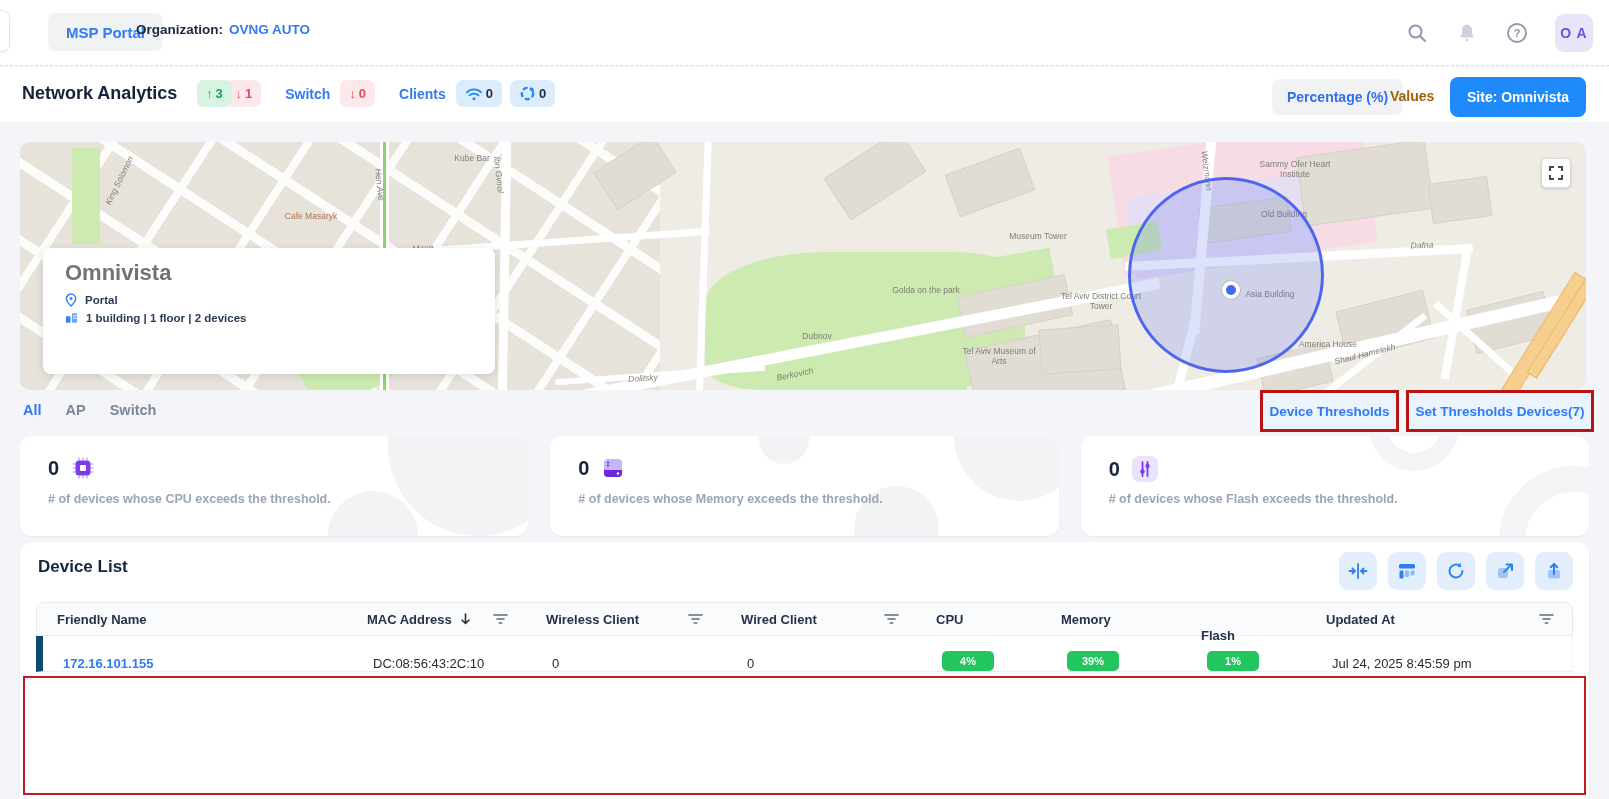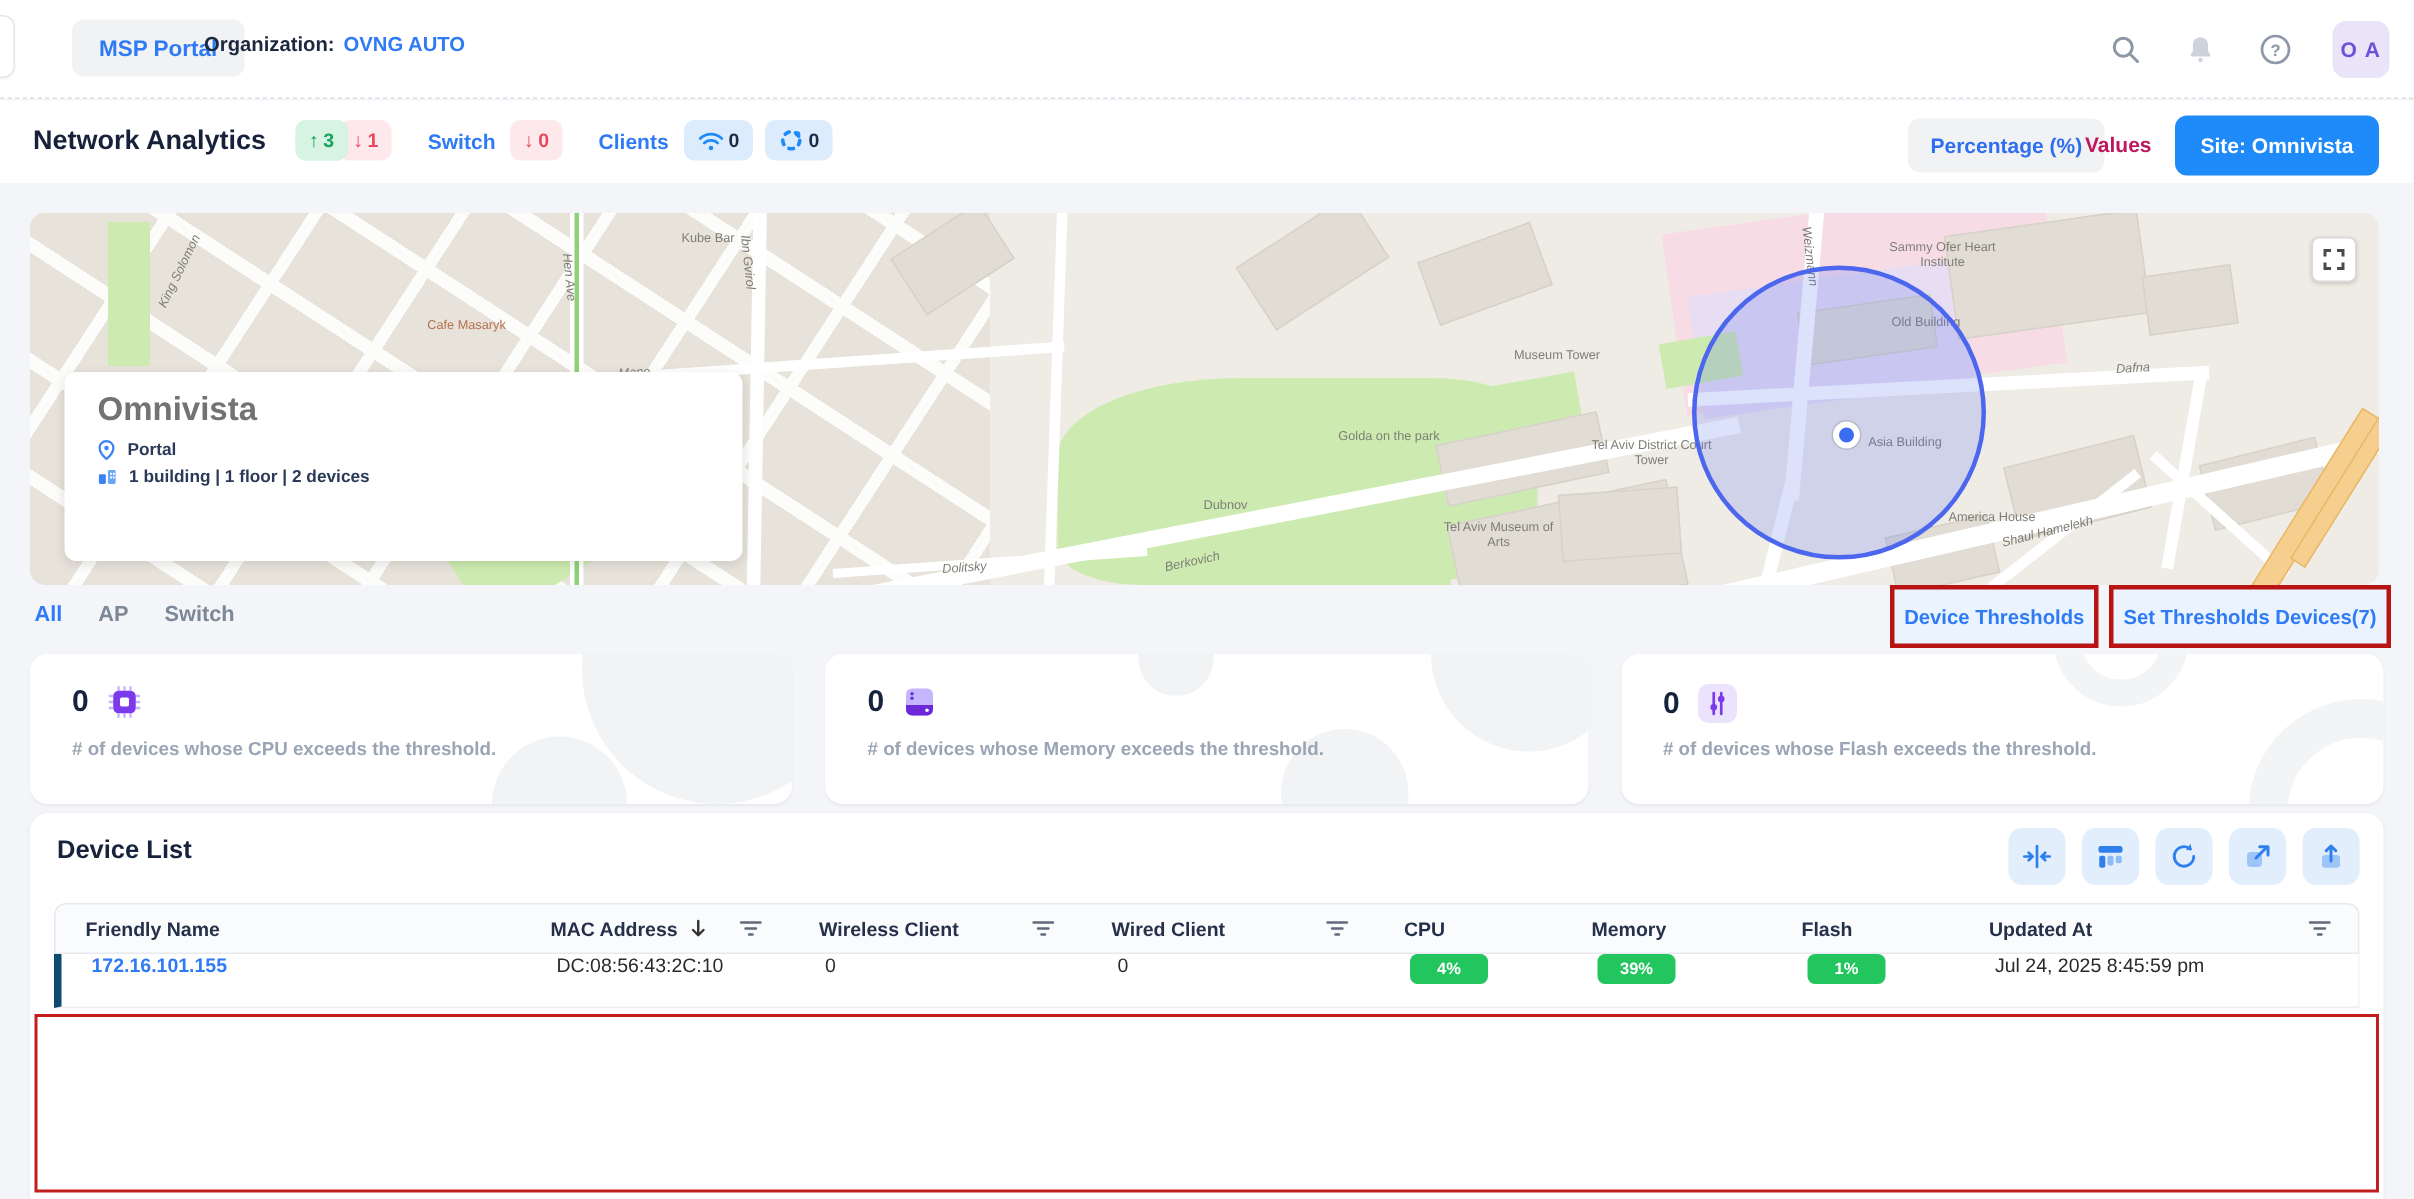--- a/index.html
+++ b/index.html
@@ -33,21 +33,21 @@
   .pill.green { background:#d7f4e2; color:#17a45c; }
   .pill.red { background:#fdе8ec; }
   .pill.red { background:#fde8ec; color:#e5495e; }
   .pill.blue { background:#ddecfc; color:#1d2b45; }
   .pill .arrow { font-size:13px; }
   .gap8 { width:8px; }
   .nav-right { position:absolute; right:0; top:12px; left:0; height:40px; pointer-events:none; }
   .pct-pill { position:absolute; left:1272px; top:0; height:36px; padding:0 15px; background:#f1f2f4;
               border-radius:8px; color:#2f6ef0; font-size:14px; font-weight:bold; display:flex;
               align-items:center; cursor:pointer; pointer-events:auto; }
-  .values-lbl { position:absolute; left:1390px; top:9px; color:#be185d; font-size:14px; font-weight:bold;
+  .values-lbl { position:absolute; left:1390px; top:9px; color:#a16207; font-size:14px; font-weight:bold;
               cursor:pointer; pointer-events:auto; }
   .site-btn { position:absolute; left:1450px; top:-2px; height:40px; padding:0 17px; background:#1f8af9;
               border:none; border-radius:8px; color:#fff; font-size:14px; font-weight:bold;
               font-family:"Liberation Sans",sans-serif; cursor:pointer; pointer-events:auto; }
 
   
   .map { position:absolute; left:20px; top:142px; width:1566px; height:248px; background:#efece6;
          border-radius:10px; overflow:hidden; }
   .leftgrid { position:absolute; left:0; top:0; width:640px; height:248px; background-color:#e7e3db;
          background-image:
@@ -97,29 +97,29 @@
   
   .devcard { position:absolute; left:20px; top:542px; width:1569px; height:258px; background:#fff;
          border-radius:12px 12px 0 0; box-shadow:0 1px 3px rgba(16,24,40,.06); overflow:hidden; }
   .dev-title { position:absolute; left:18px; top:15px; font-size:17px; font-weight:bold; color:#15233d; }
   .dev-toolbar { position:absolute; right:16px; top:10px; display:flex; gap:11px; }
   .toolbtn { width:38px; height:38px; border-radius:9px; background:#e2eefc; border:none; display:flex;
          align-items:center; justify-content:center; cursor:pointer; }
   .table { position:absolute; left:16px; right:16px; top:60px; }
   .thead { display:flex; align-items:center; height:34px; background:#fafbfc; border:1px solid #e7e9ee;
          border-radius:8px 8px 0 0; font-size:13px; font-weight:bold; color:#25304a; }
-  .trow { display:flex; align-items:flex-start; height:36px; border-bottom:1px solid #efefef;
-         border-left:5px solid #0c4a6e; border-right:1px solid #f3f4f6; font-size:13px; color:#2b2b2b; }
+  .trow { display:flex; align-items:flex-end; height:36px; border-bottom:1px solid #efefef;
+         border-left:7px solid #0c4a6e; border-right:1px solid #f3f4f6; font-size:13px; color:#2b2b2b; }
   .c-fn { width:310px; padding-left:20px; display:flex; align-items:center; }
   .c-mac { width:179px; padding-left:20px; display:flex; align-items:center; }
   .c-wl, .c-wd { width:195px; padding-left:20px; display:flex; align-items:center; }
   .c-wd { width:196px; }
   .c-cpu { width:125px; padding-left:19px; }
   .c-mem { width:141px; padding-left:19px; }
-  .c-fl { width:125px; padding-left:18px; }
+  .c-fl { width:125px; padding-left:18px;margin-top:32px; }
   .c-upd { flex:1; padding-left:18px; display:flex; align-items:center; }
   .filter-ic { margin-left:auto; margin-right:18px; cursor:pointer; display:flex; }
   .sort-ic { margin-left:7px; cursor:pointer; display:flex; }
   .fn-link { color:#2f7bf6; font-weight:bold; text-decoration:none; cursor:pointer; }
   .badge { display:inline-block; min-width:52px; text-align:center; padding:4px 0; border-radius:5px;
          background:#23c55e; color:#fff; font-size:11px; font-weight:bold; }
 
   .annot-bottom { position:absolute; left:23px; top:676px; width:1563px; height:119px;
          border:2px solid #c21d1d; pointer-events:none; }
 </style>

